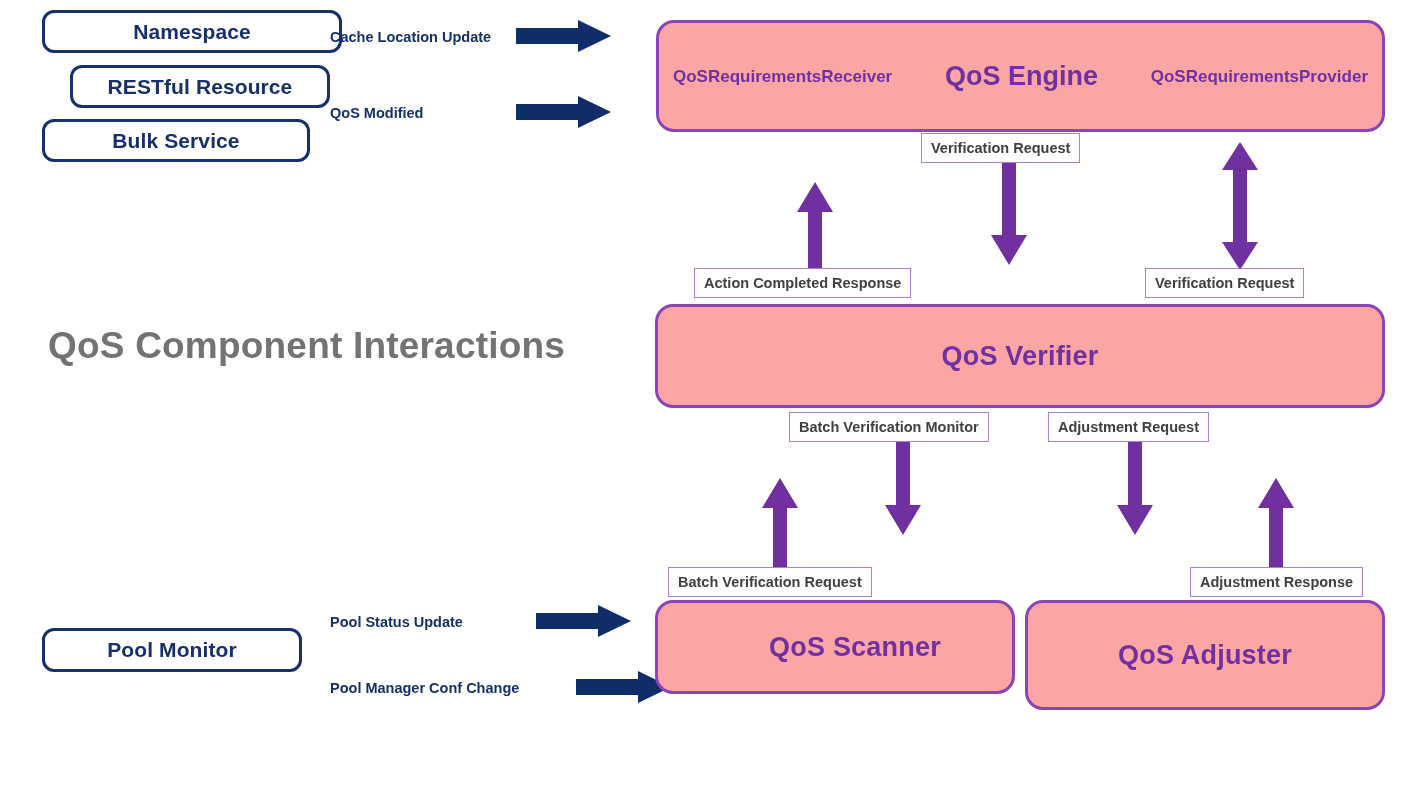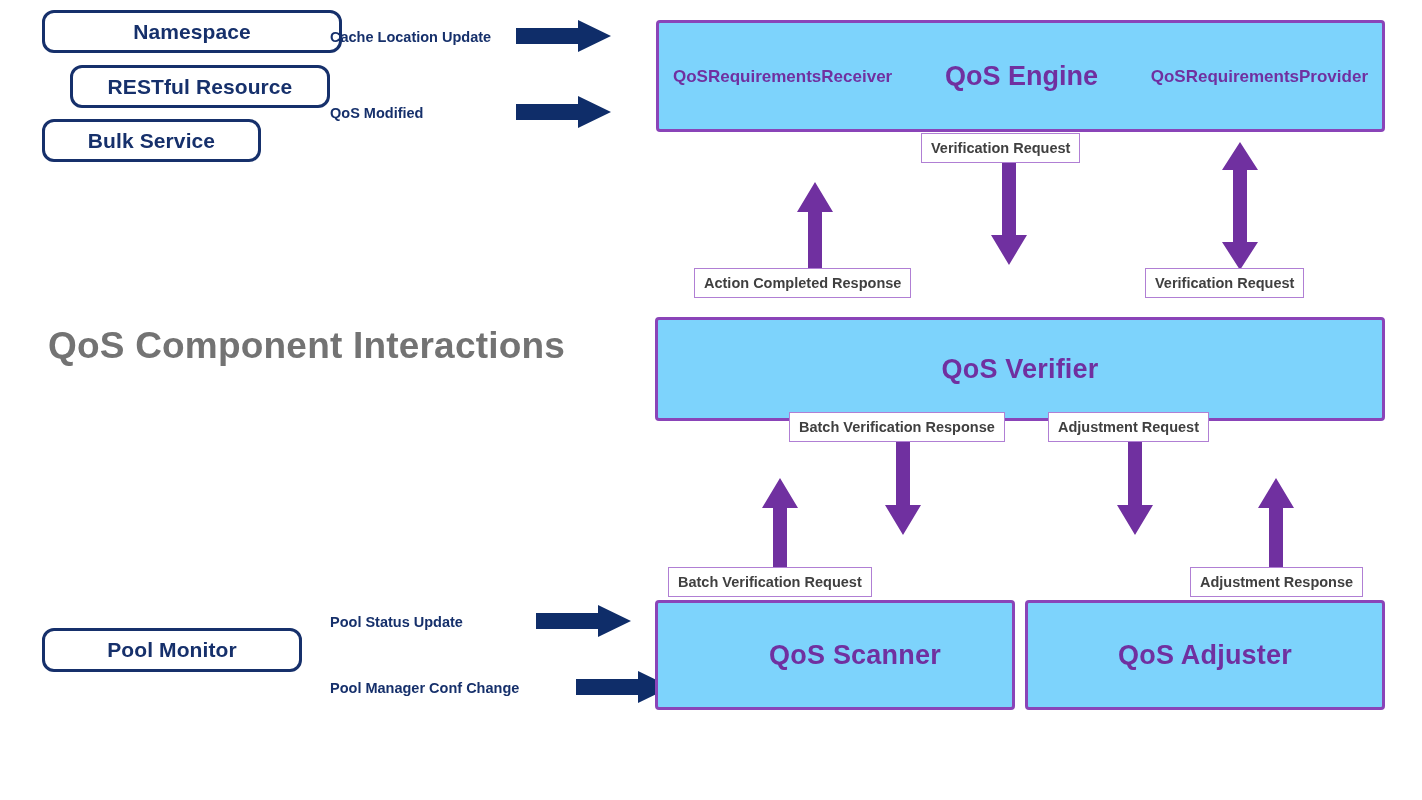--- a/index.html
+++ b/index.html
@@ -28,22 +28,22 @@
     justify-content: center;
     color: #16306B;
     font-weight: bold;
     letter-spacing: .1px;
   }
 
   
   .purple-box {
     position: absolute;
     border: 3px solid #8A44B8;
-    border-radius: 4px;
-    background: #7dd3fc;
+    border-radius: 18px;
+    background: #fca5a5;
     display: flex;
     align-items: center;
     justify-content: center;
   }
   .purple-box .box-title {
     color: #7030A0;
     font-weight: bold;
     font-size: 27px;
     letter-spacing: .2px;
   }
@@ -120,21 +120,21 @@
 <div id="canvas">
 
   <div class="navy-box" style="left:42px; top:10px; width:300px; height:43px; font-size:21px;">
     <span>Namespace</span>
   </div>
 
   <div class="navy-box" style="left:42px; top:65px; width:260px; height:43px; font-size:21px;margin-left:28px;">
     <span>RESTful Resource</span>
   </div>
 
-  <div class="navy-box" style="left:42px; top:119px; width:219px; height:43px; font-size:21px;">
+  <div class="navy-box" style="left:42px; top:119px; width:268px; height:43px; font-size:21px;">
     <span>Bulk Service</span>
   </div>
 
   <div class="navy-box" style="left:42px; top:628px; width:260px; height:44px; font-size:21px;">
     <span>Pool Monitor</span>
   </div>
 
   <div id="page-title" style="left:48px; top:325px;">QoS Component Interactions</div>
 
   <div class="navy-label" style="left:330px; top:29px;">Cache Location Update</div>
@@ -166,25 +166,25 @@
   </div>
 
   <div class="purple-box" style="left:656px; top:20px; width:729px; height:112px;">
     <div class="engine-inner">
       <span class="engine-iface">QoSRequirementsReceiver</span>
       <span class="engine-name">QoS Engine</span>
       <span class="engine-iface">QoSRequirementsProvider</span>
     </div>
   </div>
 
-  <div class="purple-box" style="left:655px; top:304px; width:730px; height:104px;margin-top:13px;">
+  <div class="purple-box" style="left:655px; top:304px; width:730px; height:104px;">
     <span class="box-title">QoS Verifier</span>
   </div>
 
-  <div class="purple-box" style="left:655px; top:600px; width:360px; height:110px;padding-left:40px;">
+  <div class="purple-box" style="left:655px; top:600px; width:360px; height:94px;padding-left:40px;">
     <span class="box-title">QoS Scanner</span>
   </div>
 
   <div class="purple-box" style="left:1025px; top:600px; width:360px; height:110px;">
     <span class="box-title">QoS Adjuster</span>
   </div>
 
   <div class="v-arrow" style="left:797px; top:182px; width:36px; height:105px;">
     <svg width="36" height="105" viewBox="0 0 36 105">
       <polygon points="18,0 36,30 25,30 25,105 11,105 11,30 0,30" fill="#7030A0"></polygon>
@@ -204,21 +204,21 @@
       <polygon points="18,0 36,28 25,28 25,100 36,100 18,128 0,100 11,100 11,28 0,28" fill="#7030A0"></polygon>
     </svg>
   </div>
   <div class="msg-chip" style="left:1145px; top:268px;">Verification Request</div>
 
   <div class="v-arrow" style="left:885px; top:430px; width:36px; height:105px;">
     <svg width="36" height="105" viewBox="0 0 36 105">
       <polygon points="11,0 25,0 25,75 36,75 18,105 0,75 11,75" fill="#7030A0"></polygon>
     </svg>
   </div>
-  <div class="msg-chip" style="left:789px; top:412px;">Batch Verification Response</div>
+  <div class="msg-chip" style="left:789px; top:412px;">Batch Verification Monitor</div>
 
   <div class="v-arrow" style="left:762px; top:478px; width:36px; height:105px;">
     <svg width="36" height="105" viewBox="0 0 36 105">
       <polygon points="18,0 36,30 25,30 25,105 11,105 11,30 0,30" fill="#7030A0"></polygon>
     </svg>
   </div>
   <div class="msg-chip" style="left:668px; top:567px;">Batch Verification Request</div>
 
   <div class="v-arrow" style="left:1117px; top:430px; width:36px; height:105px;">
     <svg width="36" height="105" viewBox="0 0 36 105">

